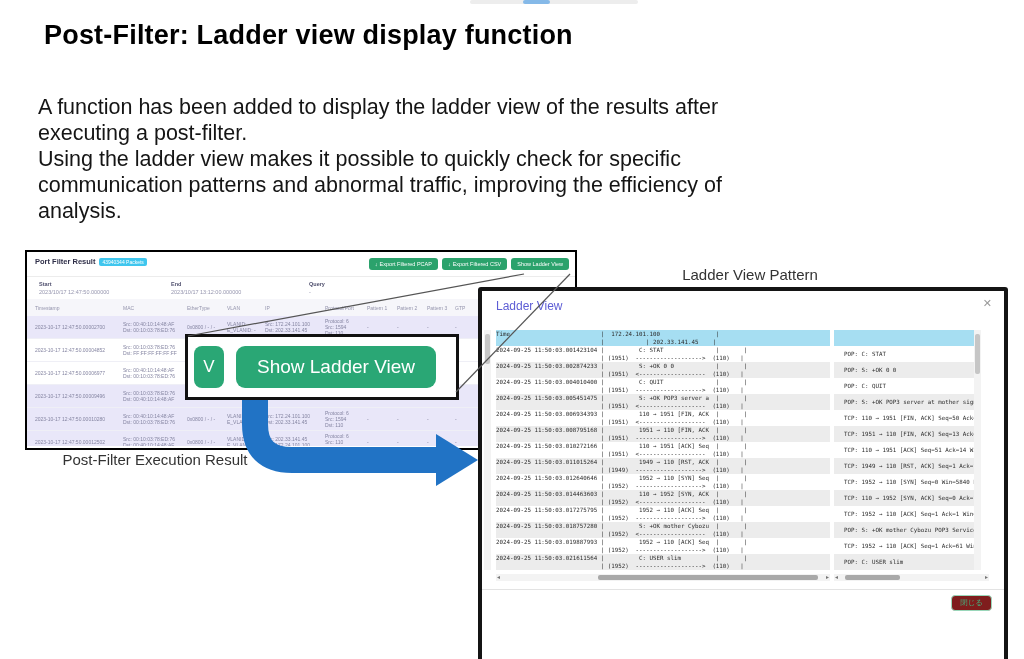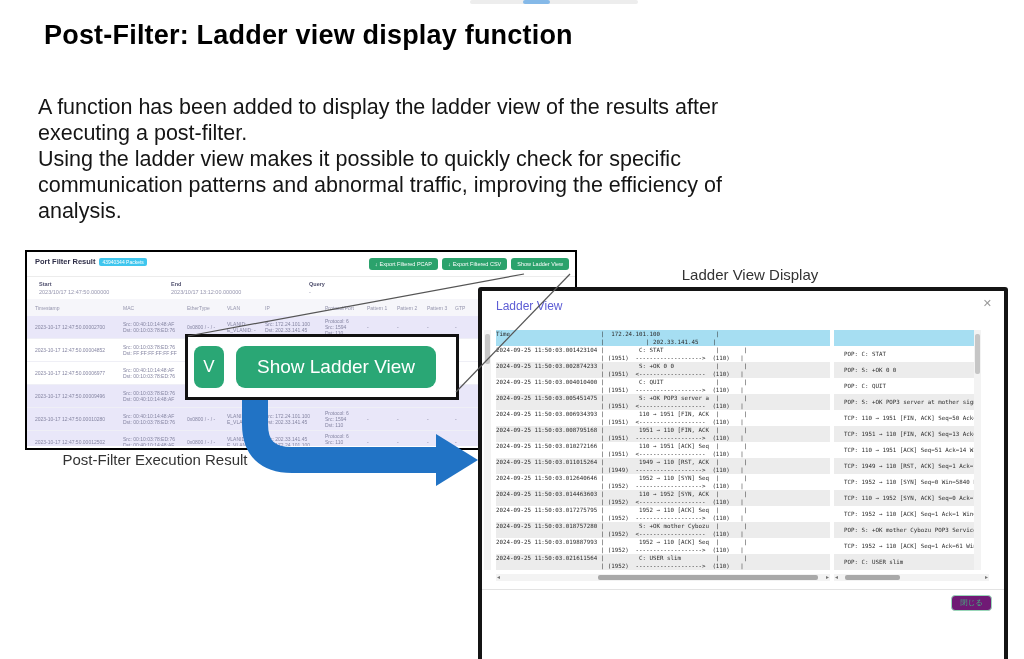--- a/index.html
+++ b/index.html
@@ -60,21 +60,21 @@
   .vs-left{left:2px;} .vs-right{left:492px;}
   .vscroll .thumb{position:absolute;left:1px;width:5px;background:#c6c6c6;border-radius:2px;}
   .vs-left .thumb{top:4px;height:30px;} .vs-right .thumb{top:4px;height:40px;}
   .hscroll{position:absolute;top:283px;height:7px;background:#f3f3f3;}
   .hs-left{left:14px;width:334px;} .hs-right{left:352px;width:155px;}
   .hscroll .thumb{position:absolute;top:1px;height:5px;background:#a9a9a9;border-radius:2px;}
   .hs-left .thumb{left:102px;width:220px;} .hs-right .thumb{left:11px;width:55px;}
   .hscroll .arr{position:absolute;top:-1px;font-size:6px;color:#777;line-height:8px;}
   .arr.l{left:1px}.arr.r{right:1px}
   .lv-footer-divider{position:absolute;left:0;right:0;top:298px;border-top:1px solid #e3e3e3;}
-  .lv-close-btn{position:absolute;right:12px;top:304px;background:#701a75;border:1px solid #9ad7ba;color:#43b07e;font-size:7.5px;padding:2px 8px;border-radius:4px;font-family:inherit;}
+  .lv-close-btn{position:absolute;right:12px;top:304px;background:#7f1d1d;border:1px solid #9ad7ba;color:#43b07e;font-size:7.5px;padding:2px 8px;border-radius:4px;font-family:inherit;}
 </style>
 </head>
 <body>
 
 <div class="top-sliver">
   <div class="thumb"></div>
 </div>
 
 <div class="slide-title">Post-Filter: Ladder view display function</div>
 <div class="slide-body">A function has been added to display the ladder view of the results after
@@ -216,21 +216,21 @@
 Dst: 1594</span>
         <span class="pf-cell" style="width: 30px;">-</span>
         <span class="pf-cell" style="width: 30px;">-</span>
         <span class="pf-cell" style="width: 28px;">-</span>
         <span class="pf-cell" style="width: 22px;">-</span>
       </div>
     </div>
 </div>
 
 <div class="caption-left">Post-Filter Execution Result</div>
-<div class="label-right">Ladder View Display</div>
+<div class="label-right">Ladder View Pattern</div>
 
 <svg class="overlay" id="arrow-svg">
   <path d="M 255 396 L 255 424 Q 255 460 292 460 L 438 460" stroke="#2173c5" stroke-width="26" fill="none"></path>
   <polygon points="436,434 436,486 478,460" fill="#2173c5"></polygon>
 </svg>
 
 <div class="inset">
   <div class="inset-partial">
       <span>V</span>
     </div>

